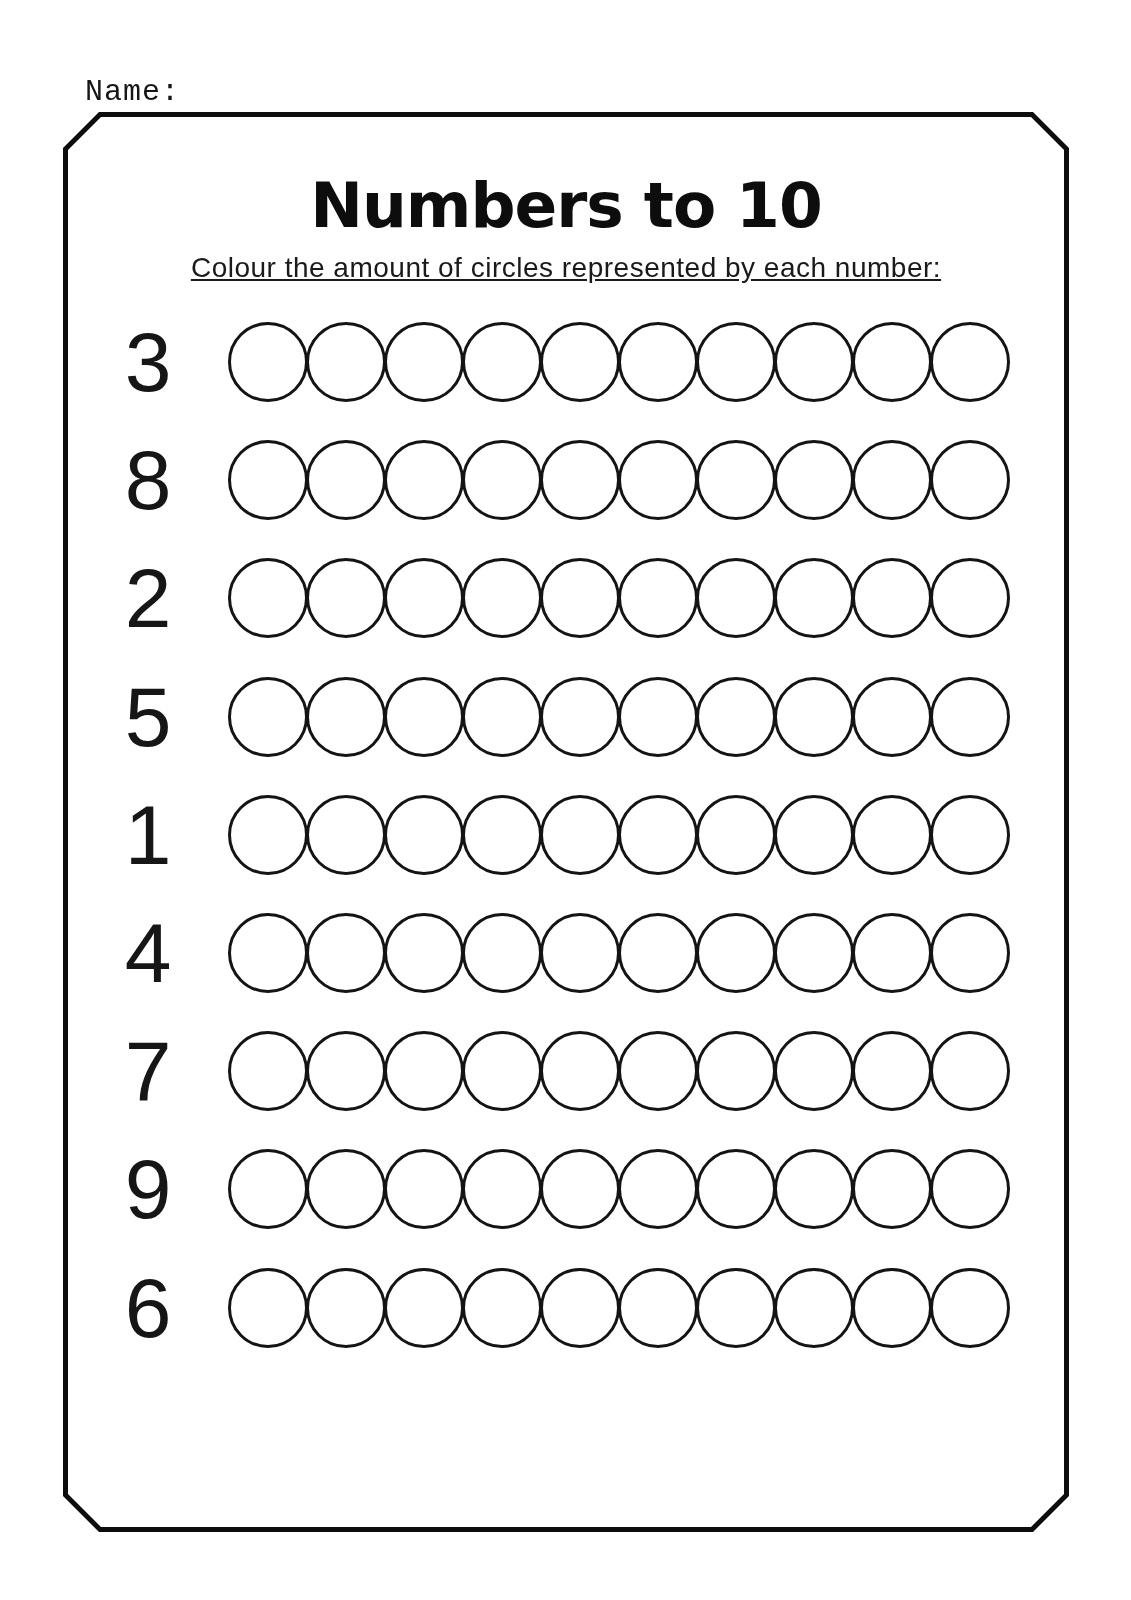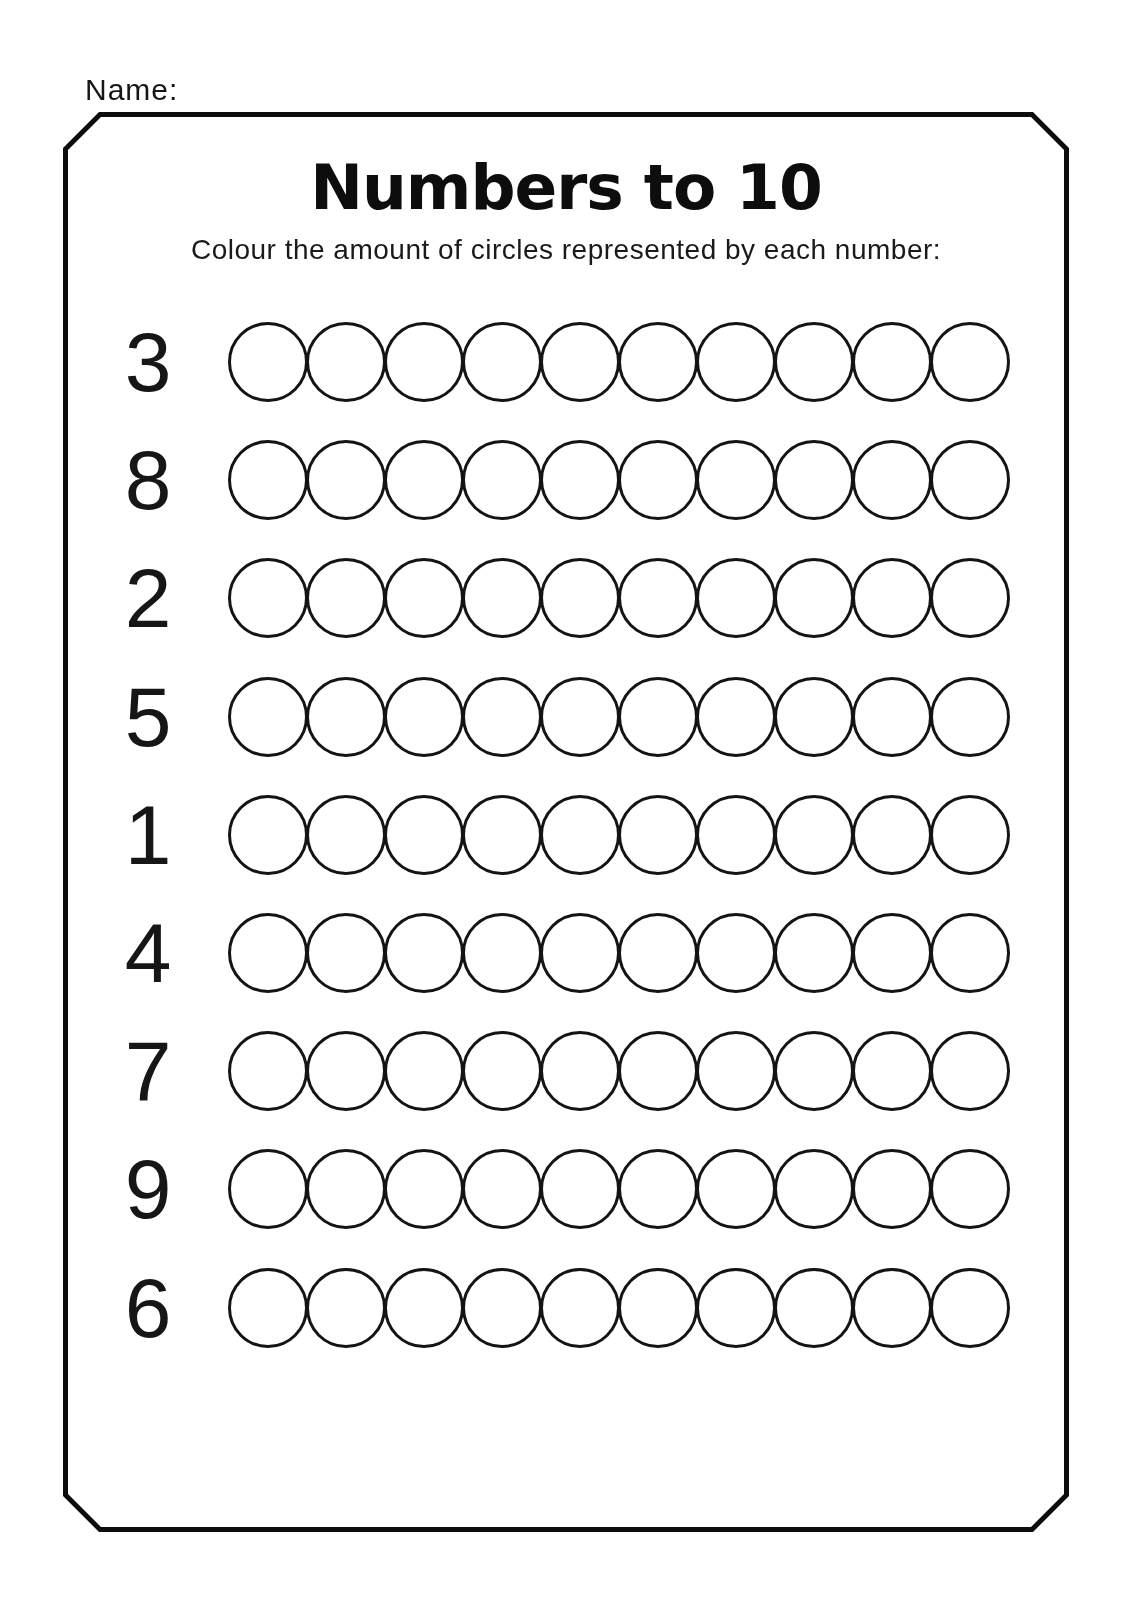--- a/index.html
+++ b/index.html
@@ -17,20 +17,21 @@
   }
 
   
   .name-row {
     position: absolute;
     left: 85px;
     top: 66px;
     display: flex;
     align-items: baseline;
     gap: 2px;
+    font-family: Liberation Mono, monospace;
   }
   .name-label {
     font-size: 30px;
     letter-spacing: 1px;
     color: #161616;
   }
   .name-write-area {
     display: inline-block;
     width: 320px;
     height: 34px;
@@ -61,35 +62,36 @@
     clip-path: polygon(
       33px 0, calc(100% - 33px) 0,
       100% 33px, 100% calc(100% - 33px),
       calc(100% - 33px) 100%, 33px 100%,
       0 calc(100% - 33px), 0 33px
     );
   }
 
   .sheet-title {
     margin: 0;
-    padding-top: 34px;
+    padding-top: 52px;
     text-align: center;
     font-family: "DejaVu Sans", sans-serif;
     font-weight: bold;
     font-size: 63px;
     letter-spacing: -1px;
     color: #0d0d0d;
   }
   .sheet-instructions {
     margin: 0;
     padding-top: 10px;
     text-align: center;
     font-size: 28px;
     letter-spacing: 0.5px;
     color: #1a1a1a;
+    text-decoration: underline;
   }
 
   .rows {
     position: absolute;
     left: 0;
     top: 186px;
     right: 0;
   }
   .row {
     height: 118.2px;

